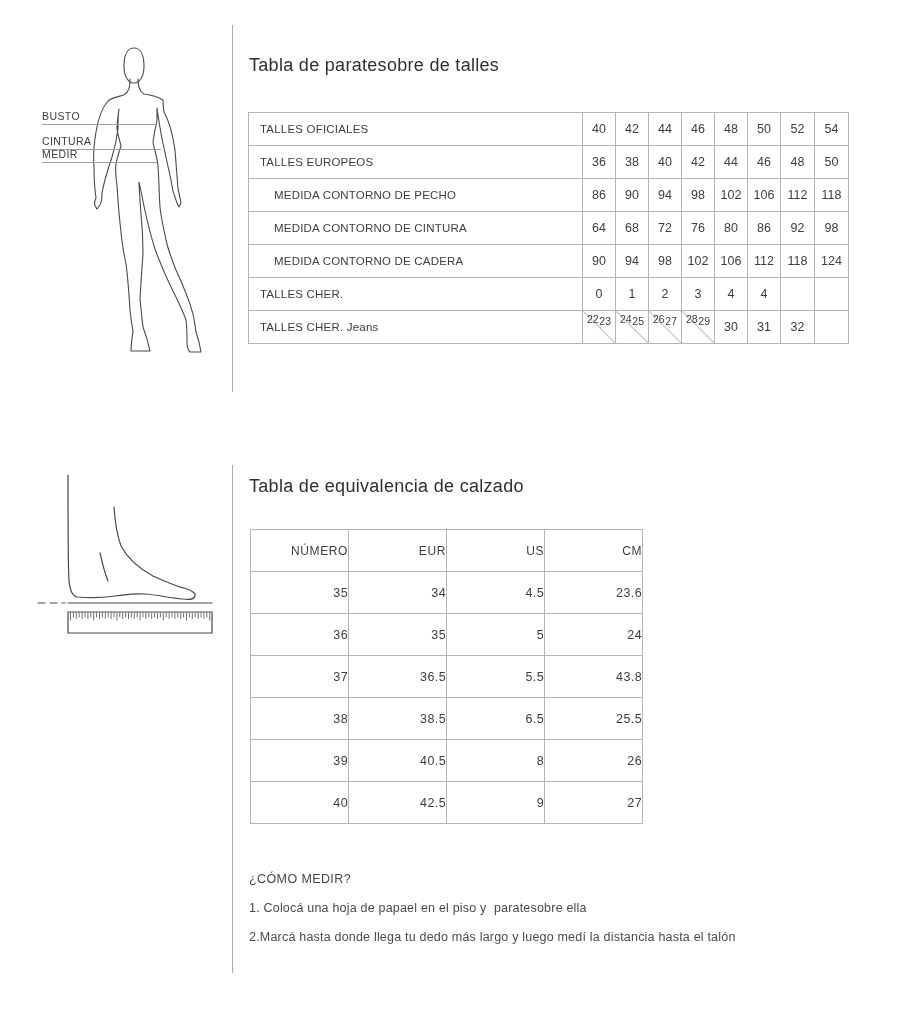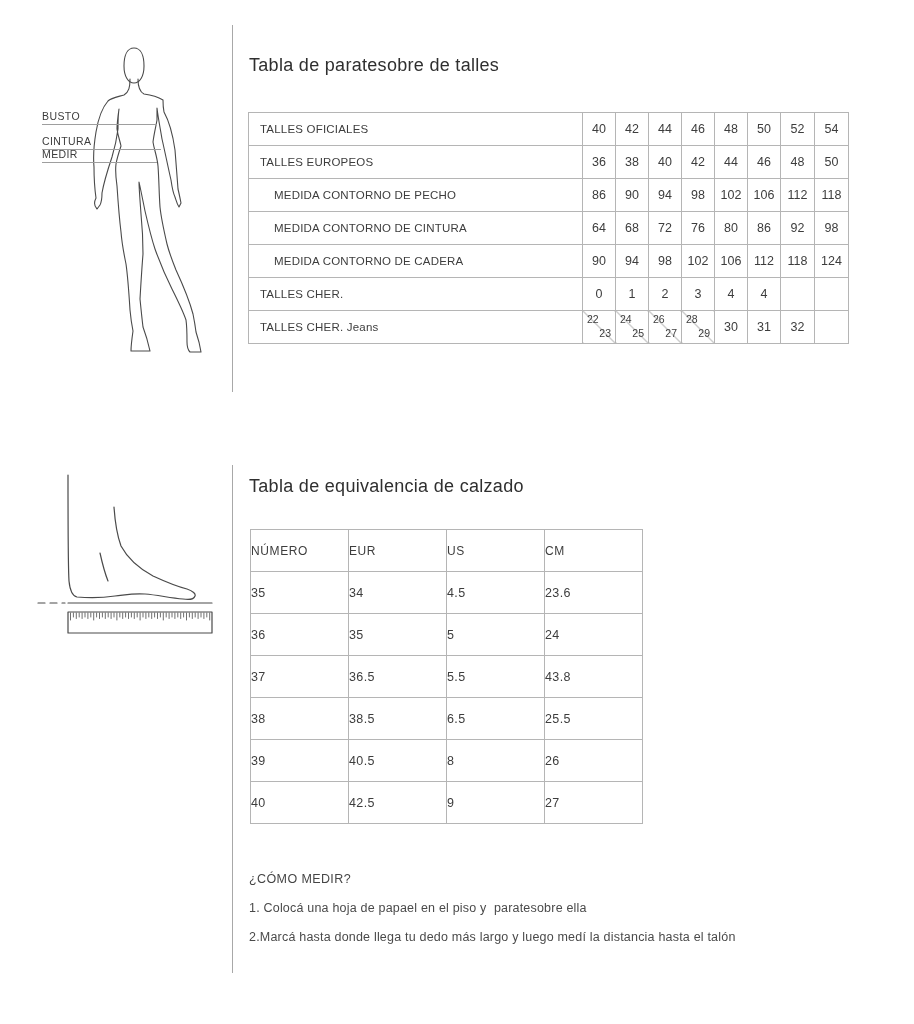--- a/index.html
+++ b/index.html
@@ -22,25 +22,25 @@
   #talles-table td {
     border:1px solid #b5b5b5; height:33px; text-align:center; vertical-align:middle;
     font-size:12.5px; color:#3d3d3d; padding:0;
   }
   #talles-table td.label { text-align:left; padding-left:11px; font-size:11.5px; letter-spacing:.2px; }
   #talles-table td.label.indent { padding-left:25px; }
   #talles-table td.split { position:relative; font-size:10.5px;
     background-image:linear-gradient(to right top, transparent 48.8%, #9a9a9a 48.8%, #9a9a9a 51.4%, transparent 51.4%);
   }
   #talles-table td.split .tv { position:absolute; top:2px; left:4px; }
-  #talles-table td.split .bv { position:absolute; bottom:4px; right:4px; }
+  #talles-table td.split .bv { position:absolute; bottom:16px; right:4px; }
   
   #calzado-table { position:absolute; left:250px; top:529px; border-collapse:collapse; table-layout:fixed; }
   #calzado-table th, #calzado-table td {
-    border:1px solid #b5b5b5; width:98px; height:42px; text-align:left; vertical-align:middle;
+    border:1px solid #b5b5b5; width:98px; height:42px; text-align:right; vertical-align:middle;
     font-weight:400; color:#3d3d3d; padding:0;
   }
   #calzado-table th { font-size:12px; letter-spacing:.6px; }
   #calzado-table td { font-size:12.5px; letter-spacing:.4px; }
   
   .cm-title { position:absolute; left:249px; top:872px; font-size:12.5px; letter-spacing:.4px; color:#454545; }
   .cm-step  { position:absolute; left:249px; font-size:12.5px; letter-spacing:.2px; color:#4a4a4a; white-space:pre; }
   svg { position:absolute; overflow:visible; }
   svg path, svg line, svg rect { vector-effect:non-scaling-stroke; }
 </style>

